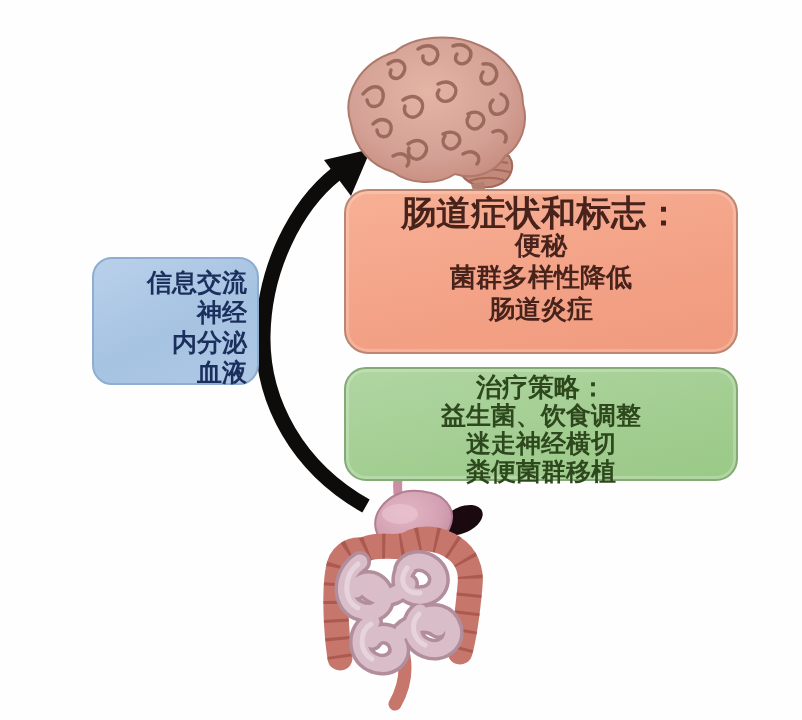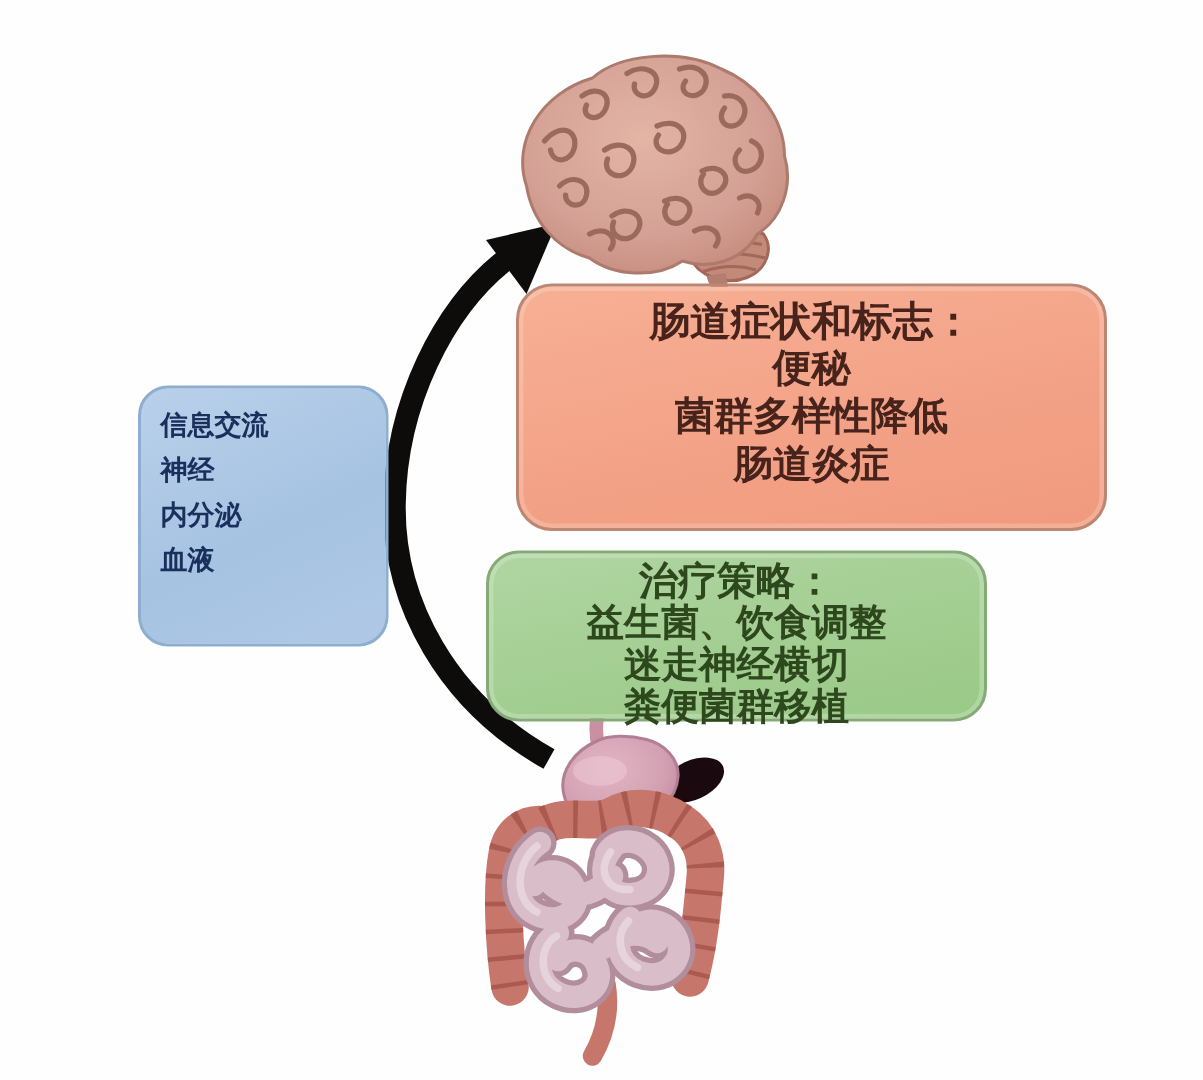--- a/index.html
+++ b/index.html
@@ -15,55 +15,55 @@
   .layer { position: absolute; }
 
   
   .box {
     position: absolute;
     box-sizing: border-box;
     font-weight: bold;
     z-index: 3;
   }
   .box-blue {
-    left: 92px; top: 257px; width: 167px; height: 174px;
+    left: 92px; top: 257px; width: 167px; height: 128px;
     background: linear-gradient(155deg, #b9d0ea 0%, #a6c3e2 55%, #afc8e6 100%);
     border: 2px solid #8fadd0;
     border-radius: 20px;
     color: #1b2f5c;
-    font-size: 18px;
+    font-size: 25px;
     line-height: 30px;
     padding: 9px 10px 0 13px;
-    text-align: left;
+    text-align: right;
   }
   .box-orange {
     left: 344px; top: 189px; width: 394px; height: 165px;
     background: linear-gradient(168deg, #f7b095 0%, #f3a287 55%, #f09a7e 100%);
     border: 2px solid #bd8673;
     border-radius: 24px;
     box-shadow: inset 0 0 0 3px rgba(255,235,225,0.25);
     color: #48231b;
     font-size: 26px;
     line-height: 32px;
     padding-top: 7px;
     text-align: center;
   }
   .box-green {
-    left: 324px; top: 367px; width: 334px; height: 114px;
+    left: 344px; top: 367px; width: 394px; height: 114px;
     background: linear-gradient(168deg, #b0d5a2 0%, #a3ce92 55%, #9ac987 100%);
     border: 2px solid #85a977;
     border-radius: 22px;
     box-shadow: inset 0 0 0 3px rgba(240,250,235,0.25);
     color: #2e481e;
     font-size: 25px;
     line-height: 28px;
     padding-top: 5px;
     text-align: center;
   }
-  .box-title { font-size: 27px; }
+  .box-title { font-size: 35px; }
   .box-green .box-title { font-size: 26px; }
   .latin-term {
     font-family: "Liberation Sans", "DejaVu Sans", sans-serif;
     font-weight: 800;
     color: #241410;
     letter-spacing: -0.5px;
   }
 </style>
 </head>
 <body>

